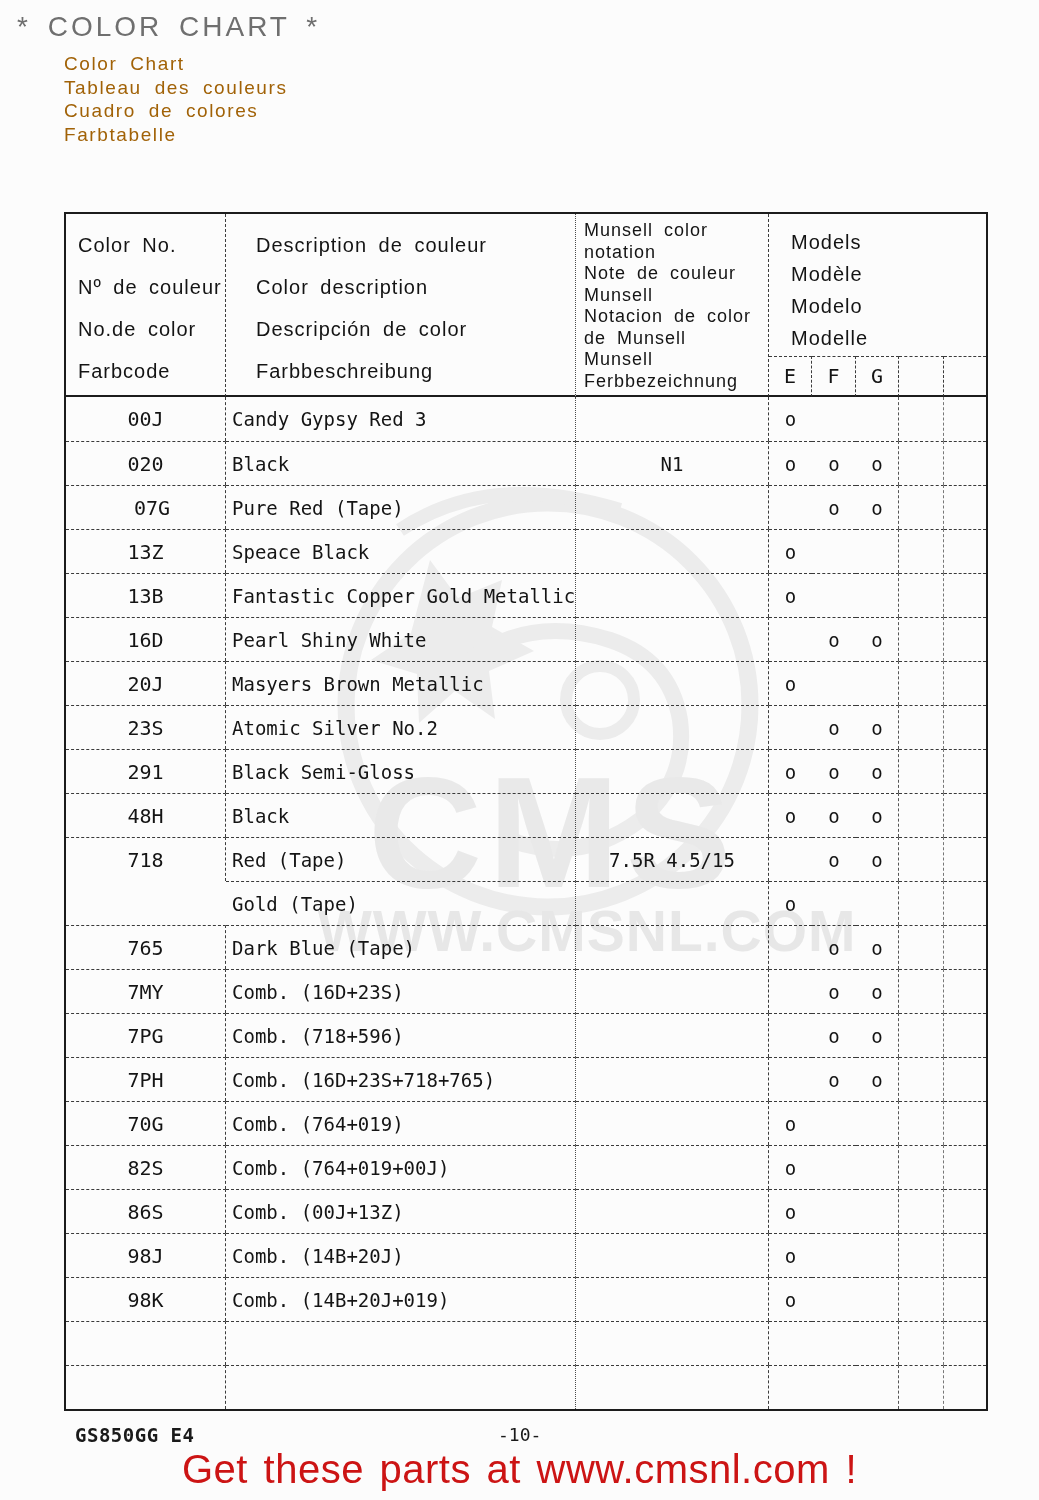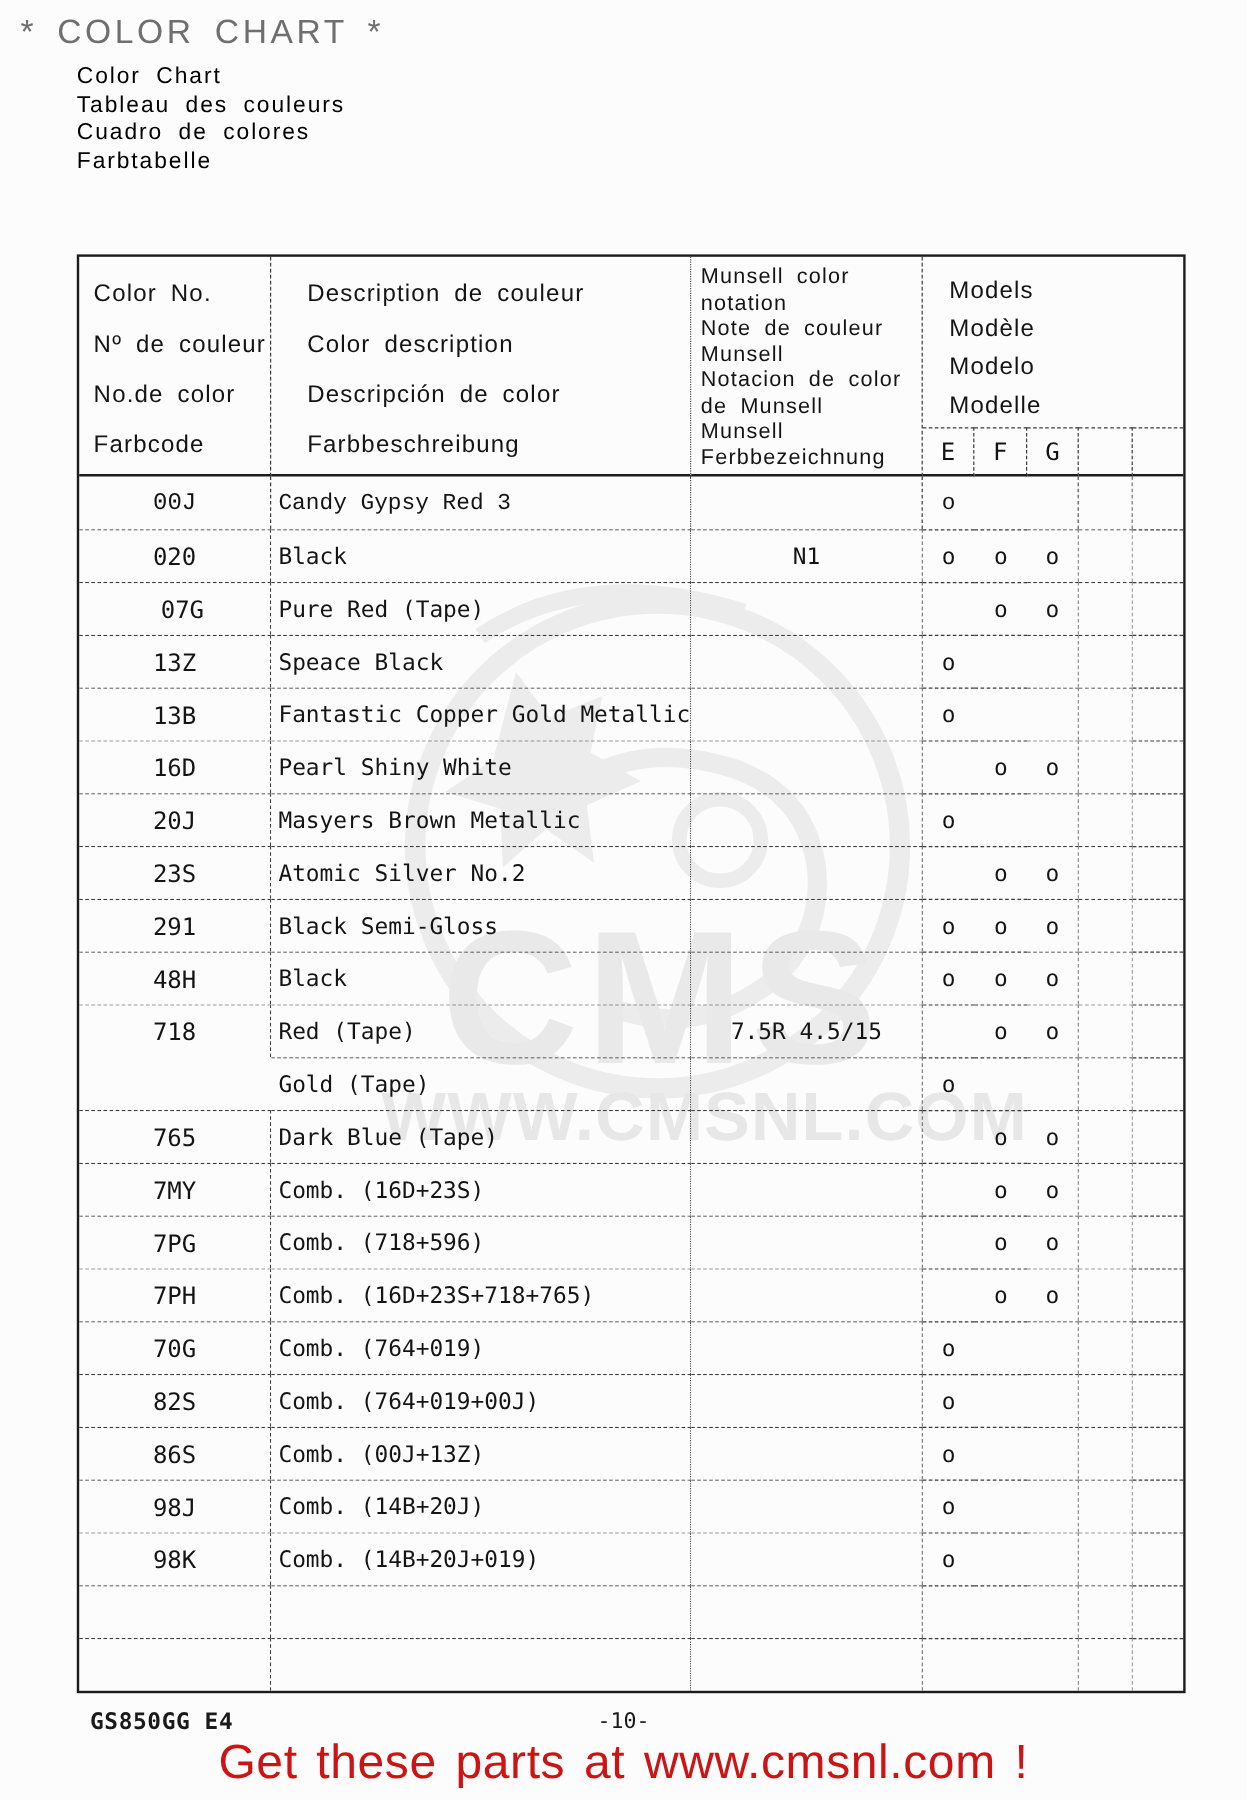--- a/index.html
+++ b/index.html
@@ -10,21 +10,21 @@
   }
   .page{position:absolute;inset:0;}
 
   
   .main-title{
     position:absolute;left:17px;top:11px;
     font-size:28px;color:#6f6f6f;letter-spacing:3px;word-spacing:6px;
   }
   .subtitle{
     position:absolute;left:64px;top:52px;
-    font-size:19px;line-height:23.5px;color:#000000;
+    font-size:19px;line-height:23.5px;color:#a16207;
     letter-spacing:1.6px;word-spacing:6px;font-weight:500;
   }
 
   
   .watermark{position:absolute;inset:0;z-index:0;pointer-events:none;}
   .wm-cms{
     position:absolute;left:368px;top:742px;
     font-size:158px;font-weight:bold;letter-spacing:6px;
     color:#e9e9e9;font-family:"Liberation Sans",sans-serif;
   }
@@ -63,21 +63,21 @@
     font-family:"DejaVu Sans Mono","Liberation Mono",monospace;
   }
   .subhead.divr{border-right:1px dashed #3c3c3c;}
   .h-colno,.h-desc,.h-mun{border-bottom:2px solid #1c1c1c;}
 
   .cell{
     display:flex;align-items:center;box-sizing:border-box;
     border-top:1px dashed #3a3a3a;color:#141414;background:transparent;
     white-space:nowrap;overflow:visible;
   }
-  .cell.first{border-top:none;font-family:Liberation Mono, monospace;}
+  .cell.first{border-top:none;}
   .c-code{justify-content:center;font-size:20px;border-right:1px dashed #3c3c3c;}
   .c-desc{justify-content:flex-start;padding-left:6px;font-size:19px;border-right:1px dotted #4a4a4a;}
   .c-mun{justify-content:center;font-size:19px;border-right:1px dashed #3c3c3c;}
   .c-m0,.c-m1,.c-m2,.c-m3,.c-m4{justify-content:center;font-size:19px;}
   .c-m2{border-right:1px dashed #555;}
   .c-m3{border-right:1px dashed #777;}
 
   
   .footer-model{
     position:absolute;left:75px;top:1424px;z-index:1;

